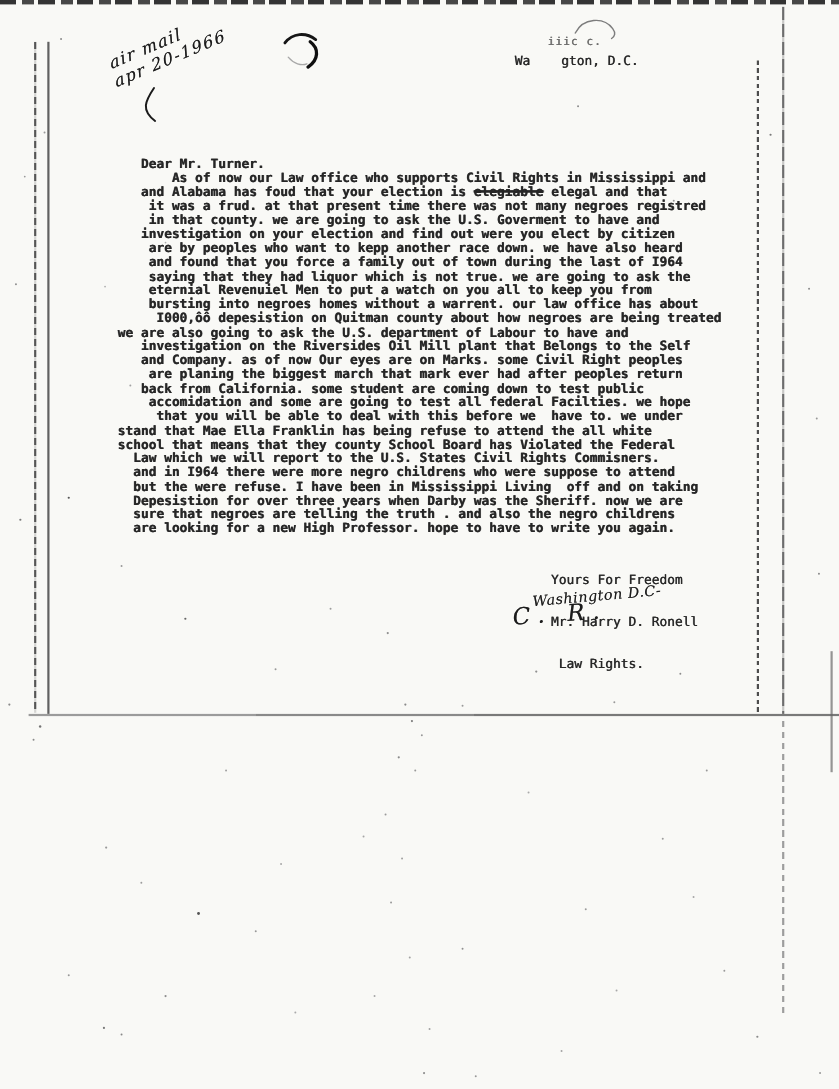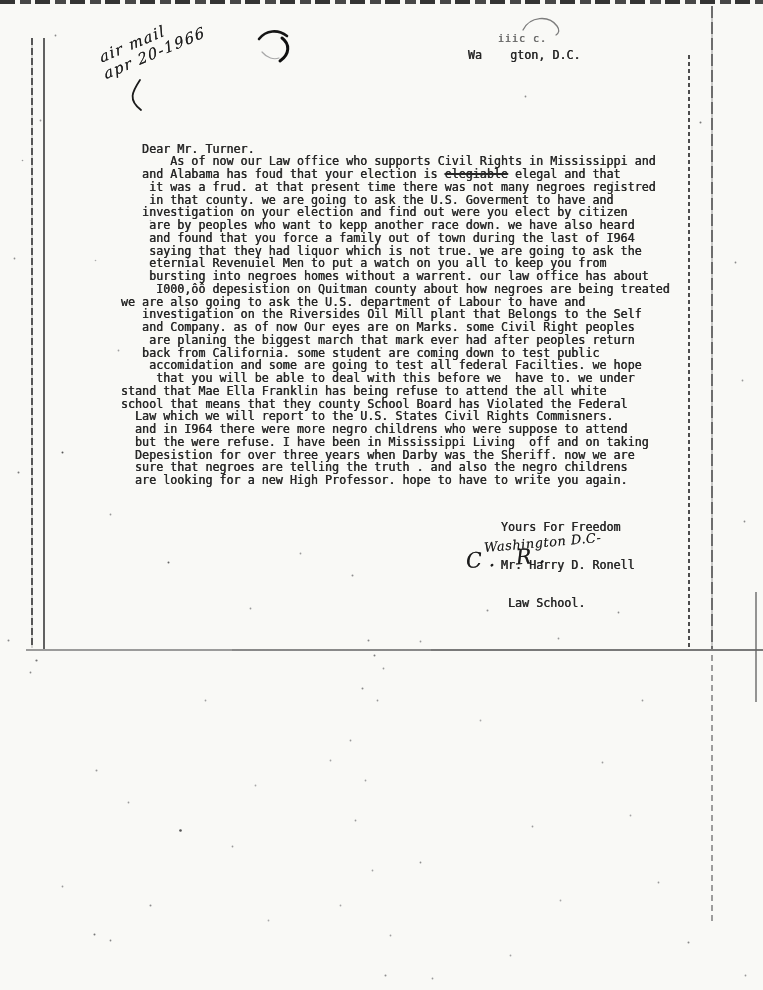--- a/index.html
+++ b/index.html
@@ -12,21 +12,21 @@
   
   .type{
     color:#262626;
     font-size:11.7px;
     line-height:12.75px;
     white-space:pre;
     text-shadow:0.35px 0 0 rgba(38,38,38,.55), -0.3px 0 0 rgba(38,38,38,.35), 0 0 0.6px rgba(38,38,38,.4);
   }
   .tline{white-space:pre;}
   .struck{text-decoration:line-through;text-decoration-thickness:1.6px;}
-  #letter-body{left:121px;top:117px;}
+  #letter-body{left:107px;top:117px;font-weight:bold;}
   
   #letterhead-fragment{left:498px;top:33px;font-size:10px;color:#4c4c4c;opacity:.8;letter-spacing:1px;}
   #letterhead-city{left:468px;top:49px;}
   
   #signature{left:477px;top:495px;margin-left:24px;}
   .hand{
     font-family:"DejaVu Serif", serif;font-style:italic;color:#1c1c1c;
   }
   #sig-city{left:484px;top:535px;font-size:13px;transform:rotate(-5deg);letter-spacing:.5px;
     text-shadow:0 0 .5px rgba(20,20,20,.6);}
@@ -109,16 +109,16 @@
 <div class="abs type" id="letterhead-fragment">iiic c.</div>
 <div class="abs type" id="letterhead-city">Wa    gton, D.C.</div>
 
 <div class="abs type" id="letter-body">
   
 <div class="tline"><span></span><span class="struck"></span><span></span><span>   Dear Mr. Turner.</span></div><div class="tline"><span></span><span class="struck"></span><span></span><span>       As of now our Law office who supports Civil Rights in Mississippi and</span></div><div class="tline"><span>   and Alabama has foud that your election is </span><span class="struck">elegiable</span><span> elegal and that</span><span></span></div><div class="tline"><span></span><span class="struck"></span><span></span><span>    it was a frud. at that present time there was not many negroes registred</span></div><div class="tline"><span></span><span class="struck"></span><span></span><span>    in that county. we are going to ask the U.S. Goverment to have and</span></div><div class="tline"><span></span><span class="struck"></span><span></span><span>   investigation on your election and find out were you elect by citizen</span></div><div class="tline"><span></span><span class="struck"></span><span></span><span>    are by peoples who want to kepp another race down. we have also heard</span></div><div class="tline"><span></span><span class="struck"></span><span></span><span>    and found that you force a family out of town during the last of I964</span></div><div class="tline"><span></span><span class="struck"></span><span></span><span>    saying that they had liquor which is not true. we are going to ask the</span></div><div class="tline"><span></span><span class="struck"></span><span></span><span>    eternial Revenuiel Men to put a watch on you all to keep you from</span></div><div class="tline"><span></span><span class="struck"></span><span></span><span>    bursting into negroes homes without a warrent. our law office has about</span></div><div class="tline"><span></span><span class="struck"></span><span></span><span>     I000,ôô depesistion on Quitman county about how negroes are being treated</span></div><div class="tline"><span></span><span class="struck"></span><span></span><span>we are also going to ask the U.S. department of Labour to have and</span></div><div class="tline"><span></span><span class="struck"></span><span></span><span>   investigation on the Riversides Oil Mill plant that Belongs to the Self</span></div><div class="tline"><span></span><span class="struck"></span><span></span><span>   and Company. as of now Our eyes are on Marks. some Civil Right peoples</span></div><div class="tline"><span></span><span class="struck"></span><span></span><span>    are planing the biggest march that mark ever had after peoples return</span></div><div class="tline"><span></span><span class="struck"></span><span></span><span>   back from California. some student are coming down to test public</span></div><div class="tline"><span></span><span class="struck"></span><span></span><span>    accomidation and some are going to test all federal Facilties. we hope</span></div><div class="tline"><span></span><span class="struck"></span><span></span><span>     that you will be able to deal with this before we  have to. we under</span></div><div class="tline"><span></span><span class="struck"></span><span></span><span>stand that Mae Ella Franklin has being refuse to attend the all white</span></div><div class="tline"><span></span><span class="struck"></span><span></span><span>school that means that they county School Board has Violated the Federal</span></div><div class="tline"><span></span><span class="struck"></span><span></span><span>  Law which we will report to the U.S. States Civil Rights Commisners.</span></div><div class="tline"><span></span><span class="struck"></span><span></span><span>  and in I964 there were more negro childrens who were suppose to attend</span></div><div class="tline"><span></span><span class="struck"></span><span></span><span>  but the were refuse. I have been in Mississippi Living  off and on taking</span></div><div class="tline"><span></span><span class="struck"></span><span></span><span>  Depesistion for over three years when Darby was the Sheriff. now we are</span></div><div class="tline"><span></span><span class="struck"></span><span></span><span>  sure that negroes are telling the truth . and also the negro childrens</span></div><div class="tline"><span></span><span class="struck"></span><span></span><span>  are looking for a new High Professor. hope to have to write you again.</span></div></div>
 
 <div class="abs type" id="signature">
   <div class="tline">Yours For Freedom</div>
   <div class="tline">Mr. Harry D. Ronell</div>
-  <div class="tline"> Law School.</div>
+  <div class="tline"> Law Rights.</div>
 </div>
 <div class="abs hand" id="sig-city">Washington D.C-</div>
 <div class="abs hand" id="sig-initials">C. R.</div>
 
 </body></html>

